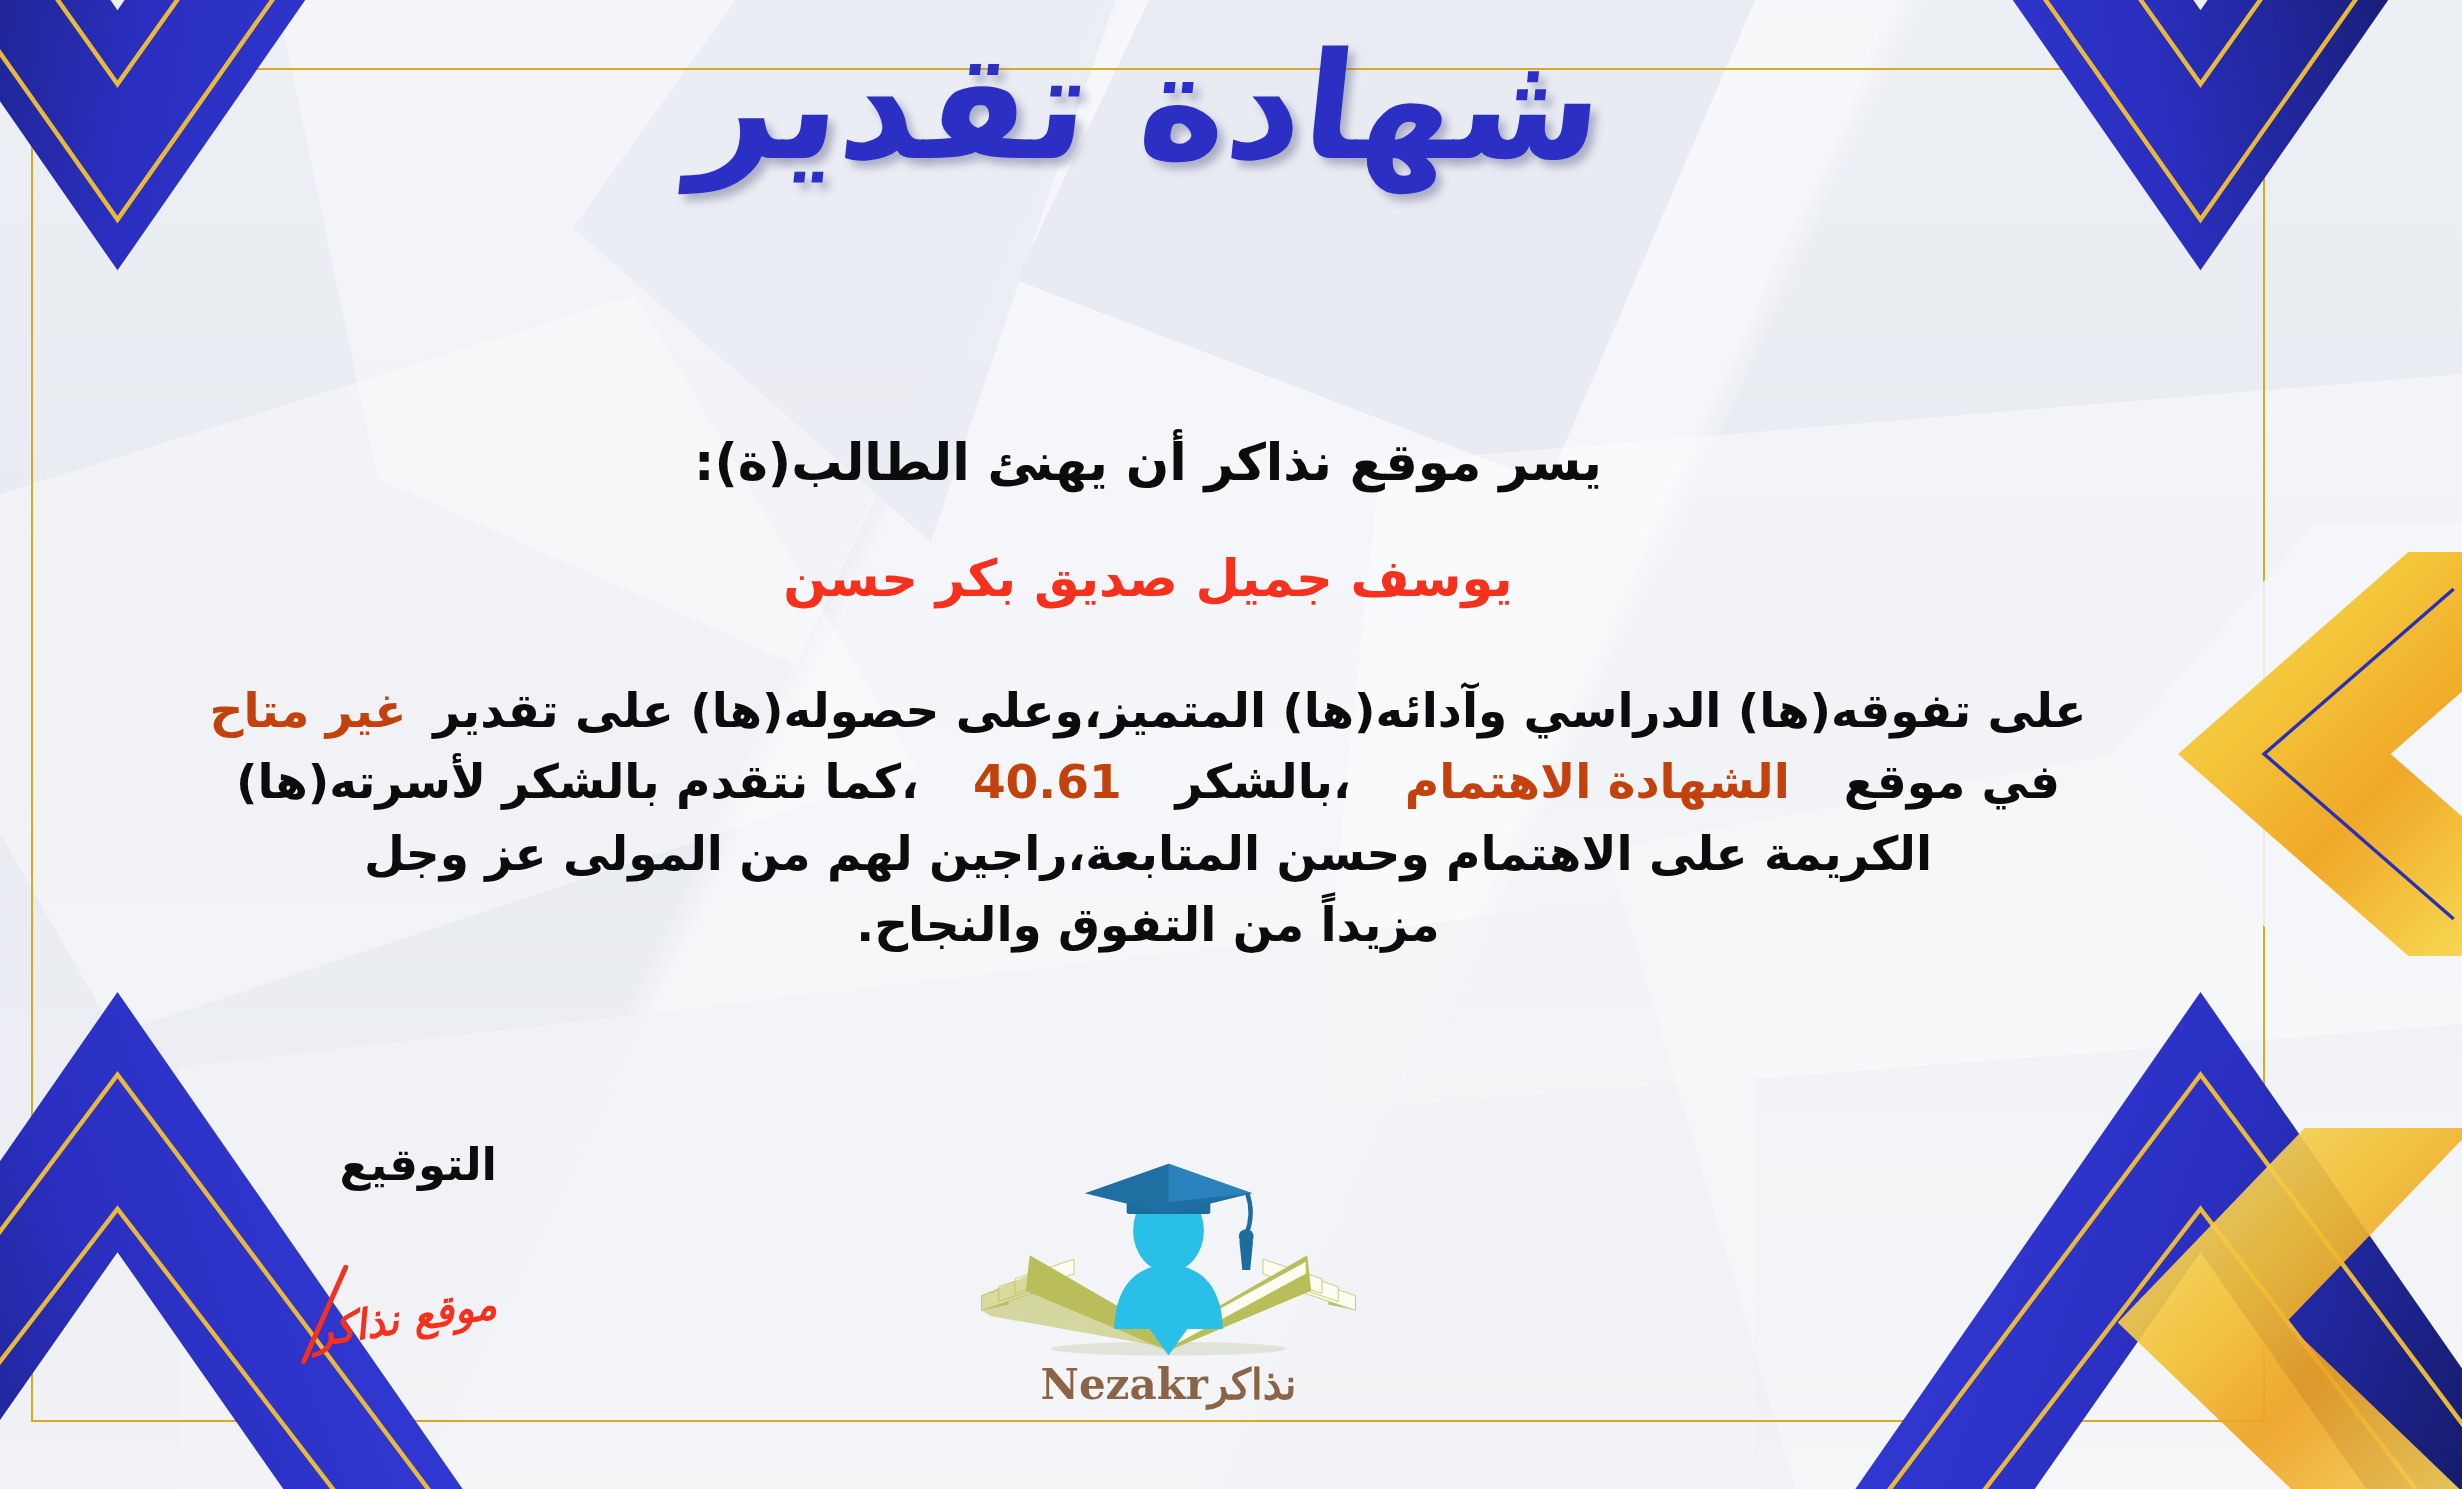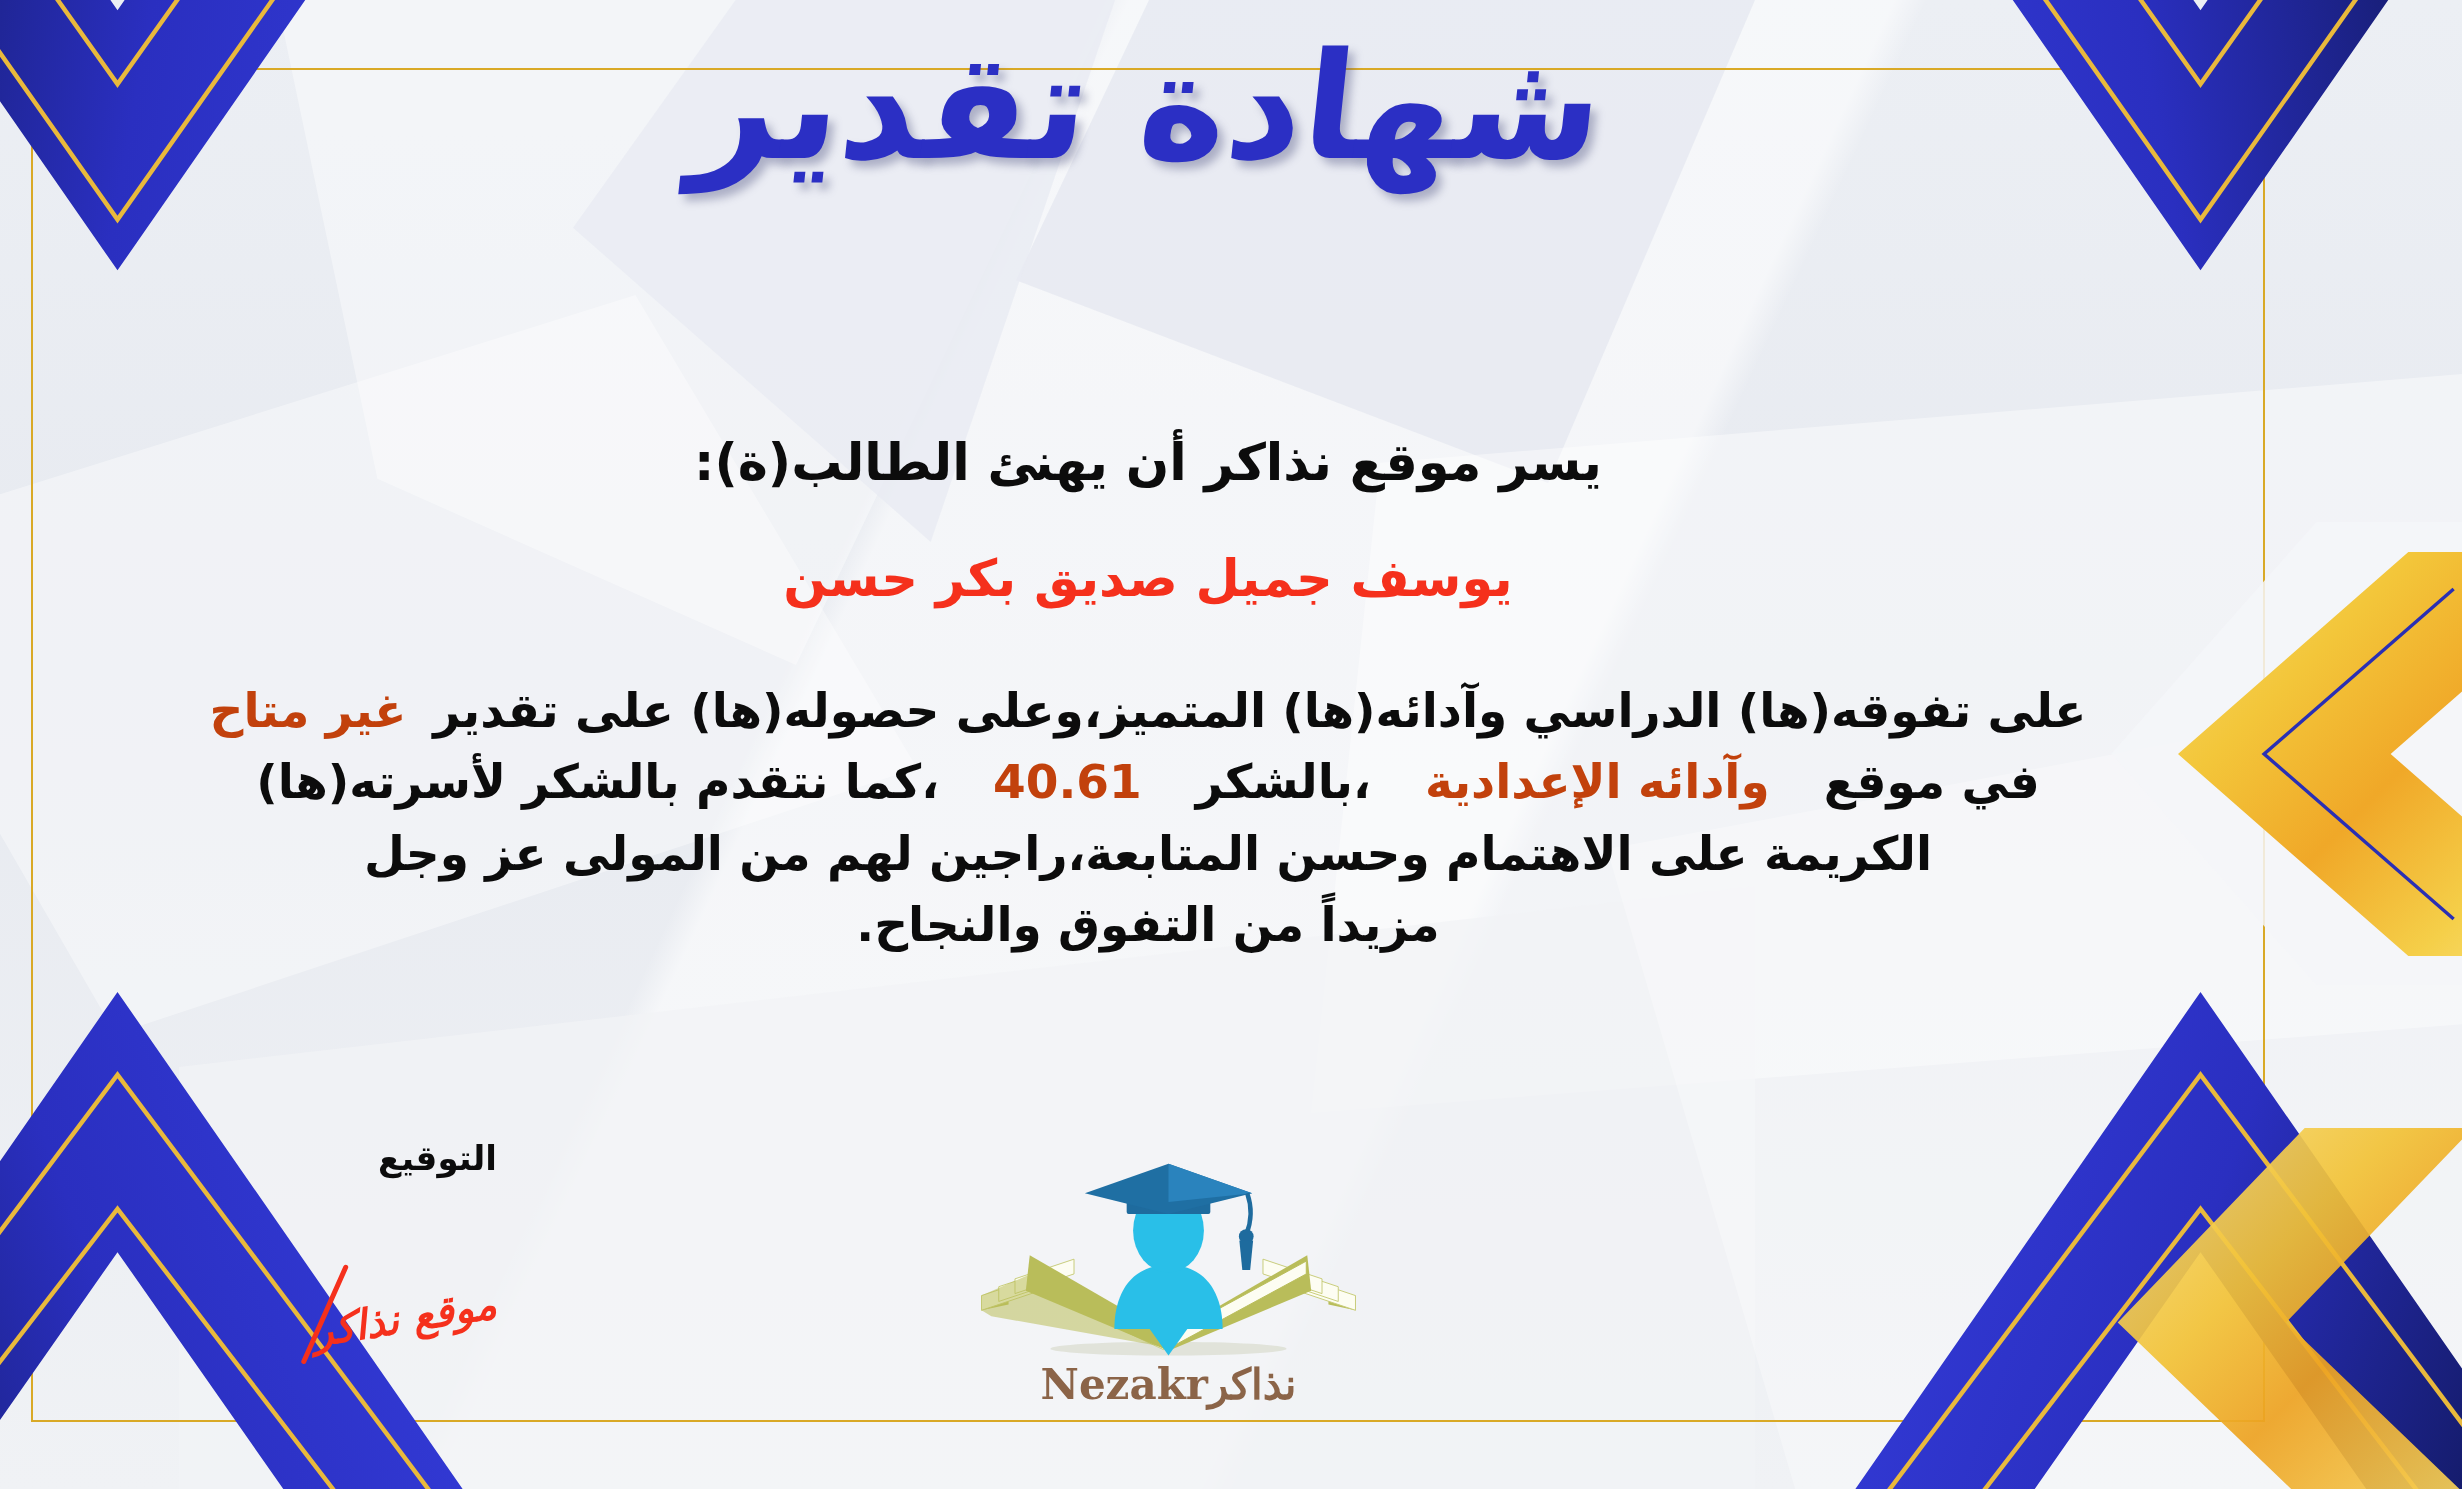--- a/index.html
+++ b/index.html
@@ -155,21 +155,21 @@
   }
   .body-block .ln{display:block;white-space:nowrap;}
   .hl{color:#c2410c;}
   .gap{display:inline-block;width:54px;}
   .gap-sm{display:inline-block;width:27px;}
 
   .sig-label{
     position:absolute;
     top:1138px;
     right:1965px;
-    font-size:34px;
+    font-size:45px;
     font-weight:700;
     color:#0c0c0c;
     direction:rtl;
     font-family:"DejaVu Sans","Liberation Sans",sans-serif;
   }
   .sig-mark{
     position:absolute;
     top:1280px;
     right:1970px;
     font-size:41px;
@@ -276,21 +276,21 @@
   <div class="content">
 
     <div class="title">شهادة تقدير</div>
 
     <div class="greeting">يسر موقع نذاكر أن يهنئ الطالب(ة):</div>
 
     <div class="student-name">يوسف جميل صديق بكر حسن</div>
 
     <div class="body-block">
       <span class="ln"><span>على تفوقه(ها) الدراسي وآدائه(ها) المتميز،وعلى حصوله(ها) على تقدير</span><span class="gap-sm"></span><span class="hl">غير متاح</span></span>
-      <span class="ln"><span>في موقع</span><span class="gap"></span><span class="hl">وآدائه الإعدادية</span><span class="gap"></span><span>،بالشكر</span><span class="gap"></span><span class="hl">40.61</span><span class="gap"></span><span>،كما نتقدم بالشكر لأسرته(ها)</span></span>
+      <span class="ln"><span>في موقع</span><span class="gap"></span><span class="hl">الشهادة الاهتمام</span><span class="gap"></span><span>،بالشكر</span><span class="gap"></span><span class="hl">40.61</span><span class="gap"></span><span>،كما نتقدم بالشكر لأسرته(ها)</span></span>
       <span class="ln">الكريمة على الاهتمام وحسن المتابعة،راجين لهم من المولى عز وجل</span>
       <span class="ln">مزيداً من التفوق والنجاح.</span>
     </div>
 
     <div class="sig-label">التوقيع</div>
     <div class="sig-stroke"></div>
     <div class="sig-mark">موقع نذاكر</div>
 
     <div class="logo">
       <svg viewBox="0 0 880 430">

